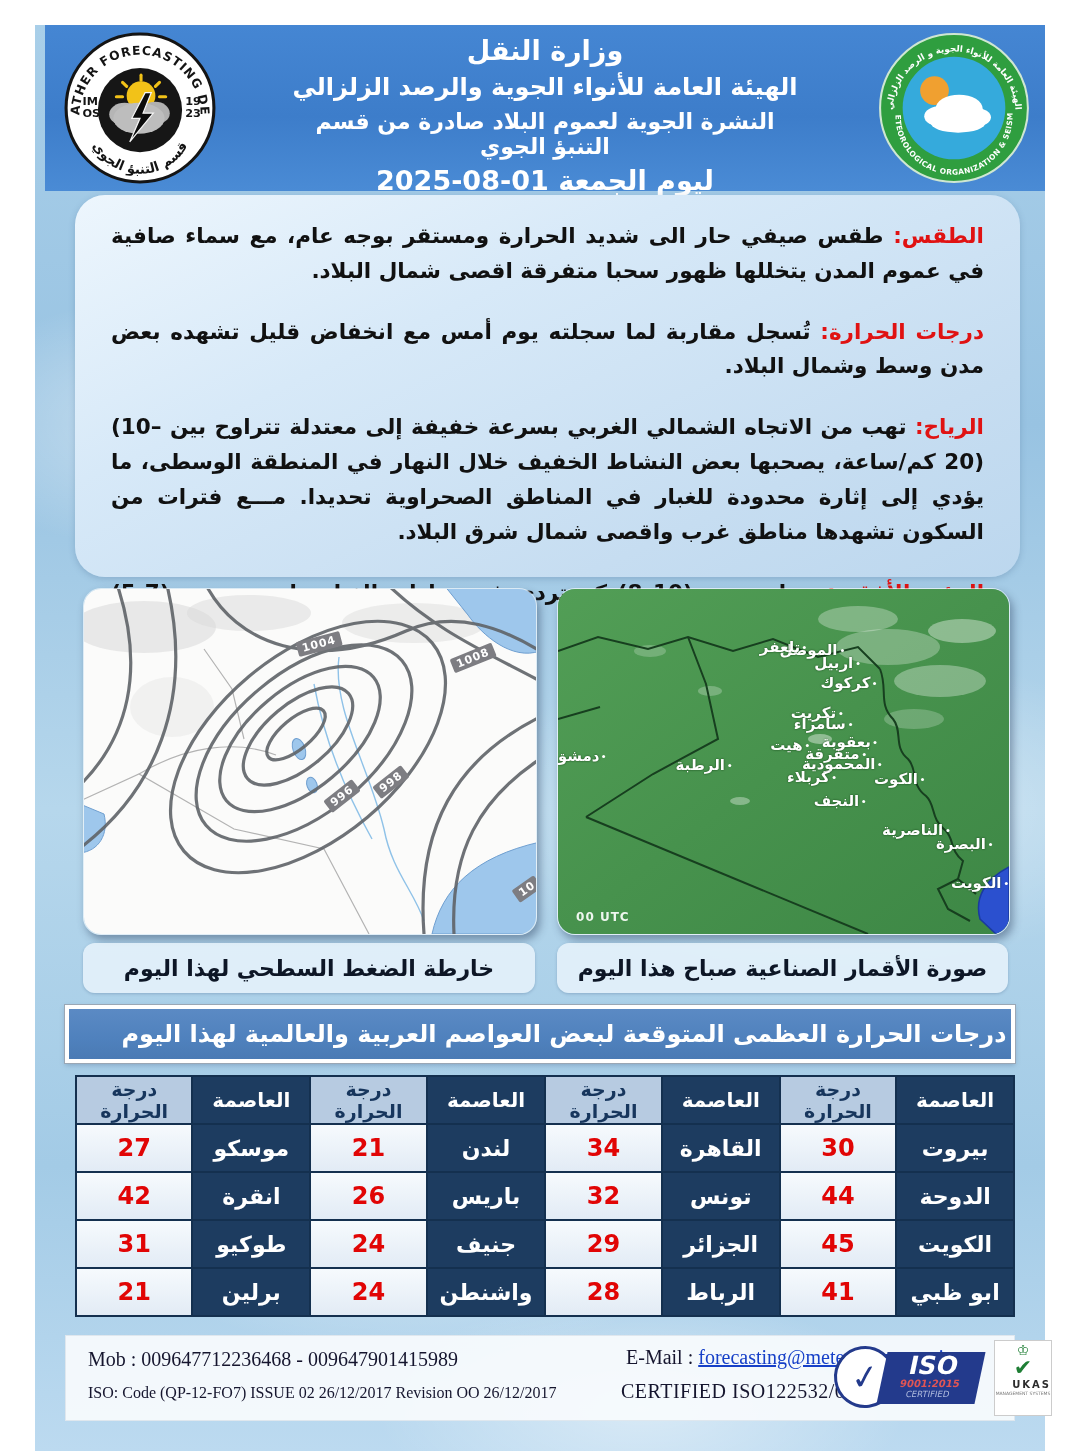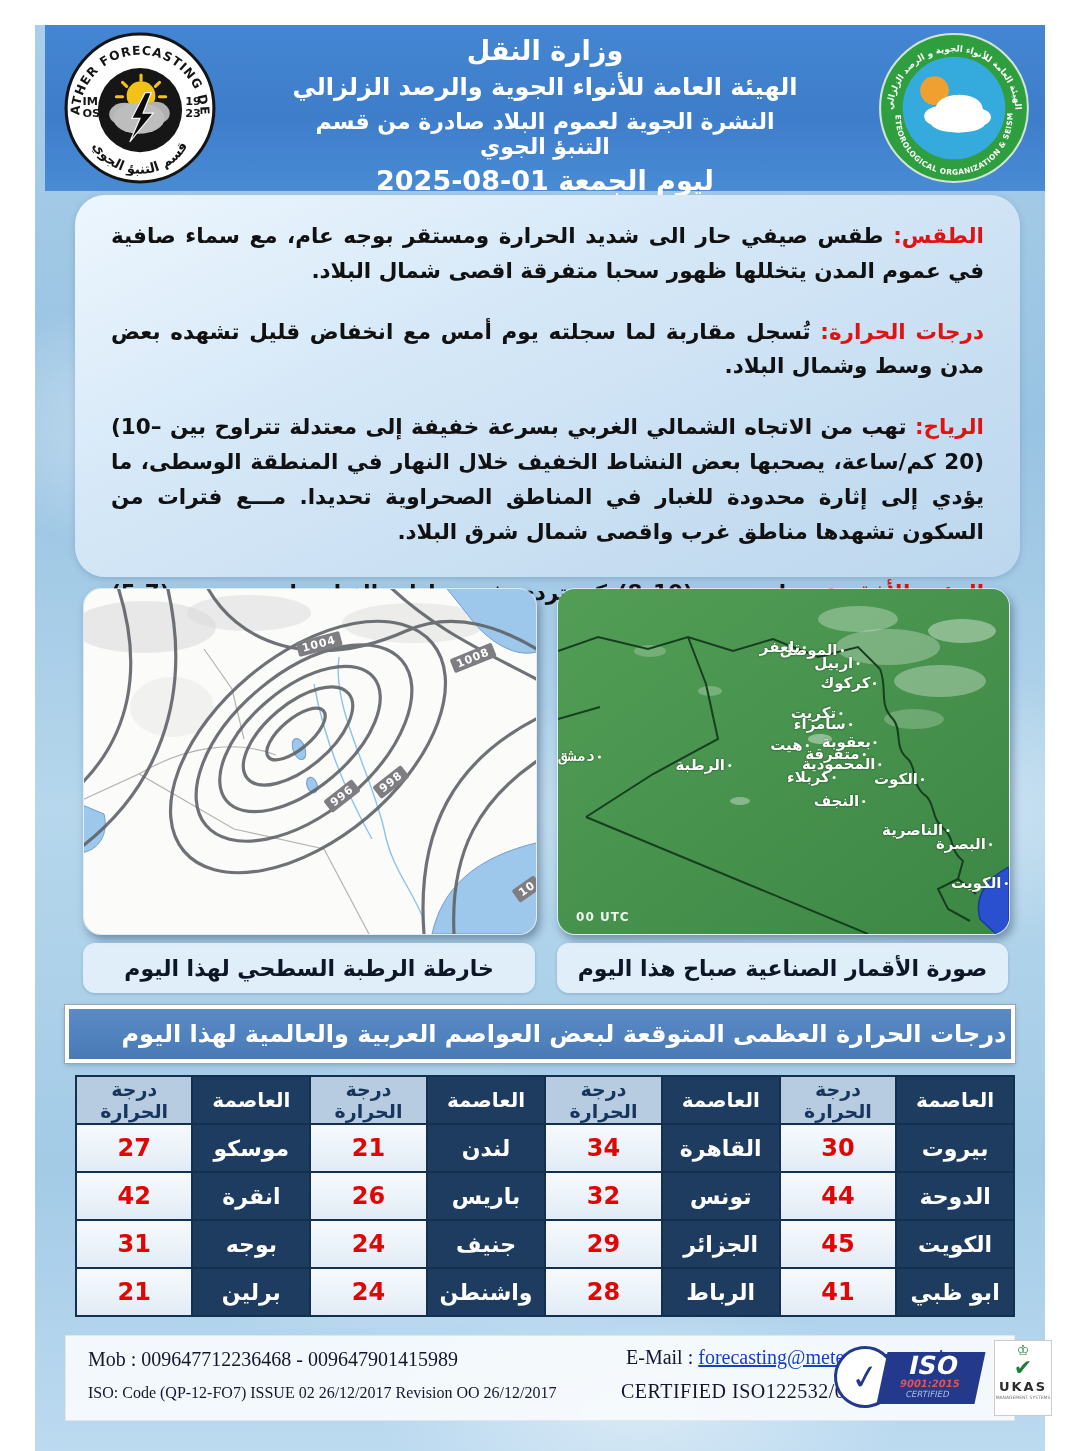--- a/index.html
+++ b/index.html
@@ -87,21 +87,21 @@
     transform:rotate(-8deg);}
   .iso-plate{position:absolute;left:48px;top:8px;width:98px;height:52px;background:#233a8c;
     transform:skewX(-12deg);color:#ffffff;text-align:center;font-family:"DejaVu Sans",sans-serif;}
   .iso-plate .iso-word{font-size:25px;font-weight:bold;line-height:1.05;margin-top:1px;}
   .iso-plate .iso-sub{font-size:10px;font-weight:bold;color:#e05555;line-height:1;}
   .iso-plate .iso-cert{font-size:8.5px;color:#aebade;line-height:1.2;}
   .ukas-badge{position:absolute;top:4px;left:928px;width:56px;height:74px;background:#ffffff;
     border:1px solid #cccccc;text-align:center;font-family:"DejaVu Sans",sans-serif;}
   .ukas-crown{color:#1e7e34;font-size:14px;line-height:1;margin-top:2px;}
   .ukas-check{color:#1e7e34;font-size:22px;font-weight:bold;line-height:1;}
-  .ukas-name{color:#2c2c2c;font-size:13px;font-weight:bold;letter-spacing:2px;line-height:1.2;}
+  .ukas-name{color:#2c2c2c;font-size:10px;font-weight:bold;letter-spacing:2px;line-height:1.2;text-align:right;}
   .ukas-sub{color:#777;font-size:4.5px;line-height:1.2;}
 </style>
 </head>
 <body>
 
 <div class="page">
   <div class="sky">
 
     <div class="header-band">
 
@@ -277,31 +277,31 @@
           <span class="city" style="left: 61.8%; top: 21.4%;">اربيل</span>
           <span class="city" style="left: 64.4%; top: 27.2%;">كركوك</span>
           <span class="city" style="left: 57.3%; top: 35.9%;">تكريت</span>
           <span class="city" style="left: 58.7%; top: 39.2%;">سامراء</span>
           <span class="city" style="left: 51.3%; top: 45.2%;">هيت</span>
           <span class="city" style="left: 64.6%; top: 44.3%;">بعقوبة</span>
           <span class="city" style="left: 61.5%; top: 47.8%;">متفرقة</span>
           <span class="city" style="left: 62.9%; top: 50.8%;">المحمودية</span>
           <span class="city" style="left: 56.2%; top: 54.4%;">كربلاء</span>
           <span class="city" style="left: 32.2%; top: 51%;">الرطبة</span>
-          <span class="city" style="left: 4.8%; top: 48.4%; font-family: Liberation Mono, monospace;">دمشق</span>
+          <span class="city" style="left: 4.8%; top: 48.4%;">دمشق</span>
           <span class="city" style="left: 62.4%; top: 61.4%;">النجف</span>
           <span class="city" style="left: 75.6%; top: 55.1%;">الكوت</span>
           <span class="city" style="left: 79.3%; top: 69.9%;">الناصرية</span>
           <span class="city" style="left: 90%; top: 73.9%;">البصرة</span>
           <span class="city" style="left: 93.4%; top: 85.2%;">الكويت</span>
         </div>
       <span class="utc">00 UTC</span>
     </div>
 
-    <div class="caption pressure">خارطة الرطبة السطحي لهذا اليوم</div>
+    <div class="caption pressure">خارطة الضغط السطحي لهذا اليوم</div>
     <div class="caption satellite">صورة الأقمار الصناعية صباح هذا اليوم</div>
 
     <div class="temps-banner">درجات الحرارة العظمى المتوقعة لبعض العواصم العربية والعالمية لهذا اليوم</div>
 
     <table class="temps">
       <tbody>
         <tr>
           <td class="h-cap">العاصمة</td>
           <td class="h-temp">درجة الحرارة</td>
           <td class="h-cap">العاصمة</td>
@@ -331,21 +331,21 @@
           <td class="cap">انقرة</td>
           <td class="temp">42</td>
         </tr>
         <tr>
           <td class="cap">الكويت</td>
           <td class="temp">45</td>
           <td class="cap">الجزائر</td>
           <td class="temp">29</td>
           <td class="cap">جنيف</td>
           <td class="temp">24</td>
-          <td class="cap">بوجه</td>
+          <td class="cap">طوكيو</td>
           <td class="temp">31</td>
         </tr>
         <tr>
           <td class="cap">ابو ظبي</td>
           <td class="temp">41</td>
           <td class="cap">الرباط</td>
           <td class="temp">28</td>
           <td class="cap">واشنطن</td>
           <td class="temp">24</td>
           <td class="cap">برلين</td>

